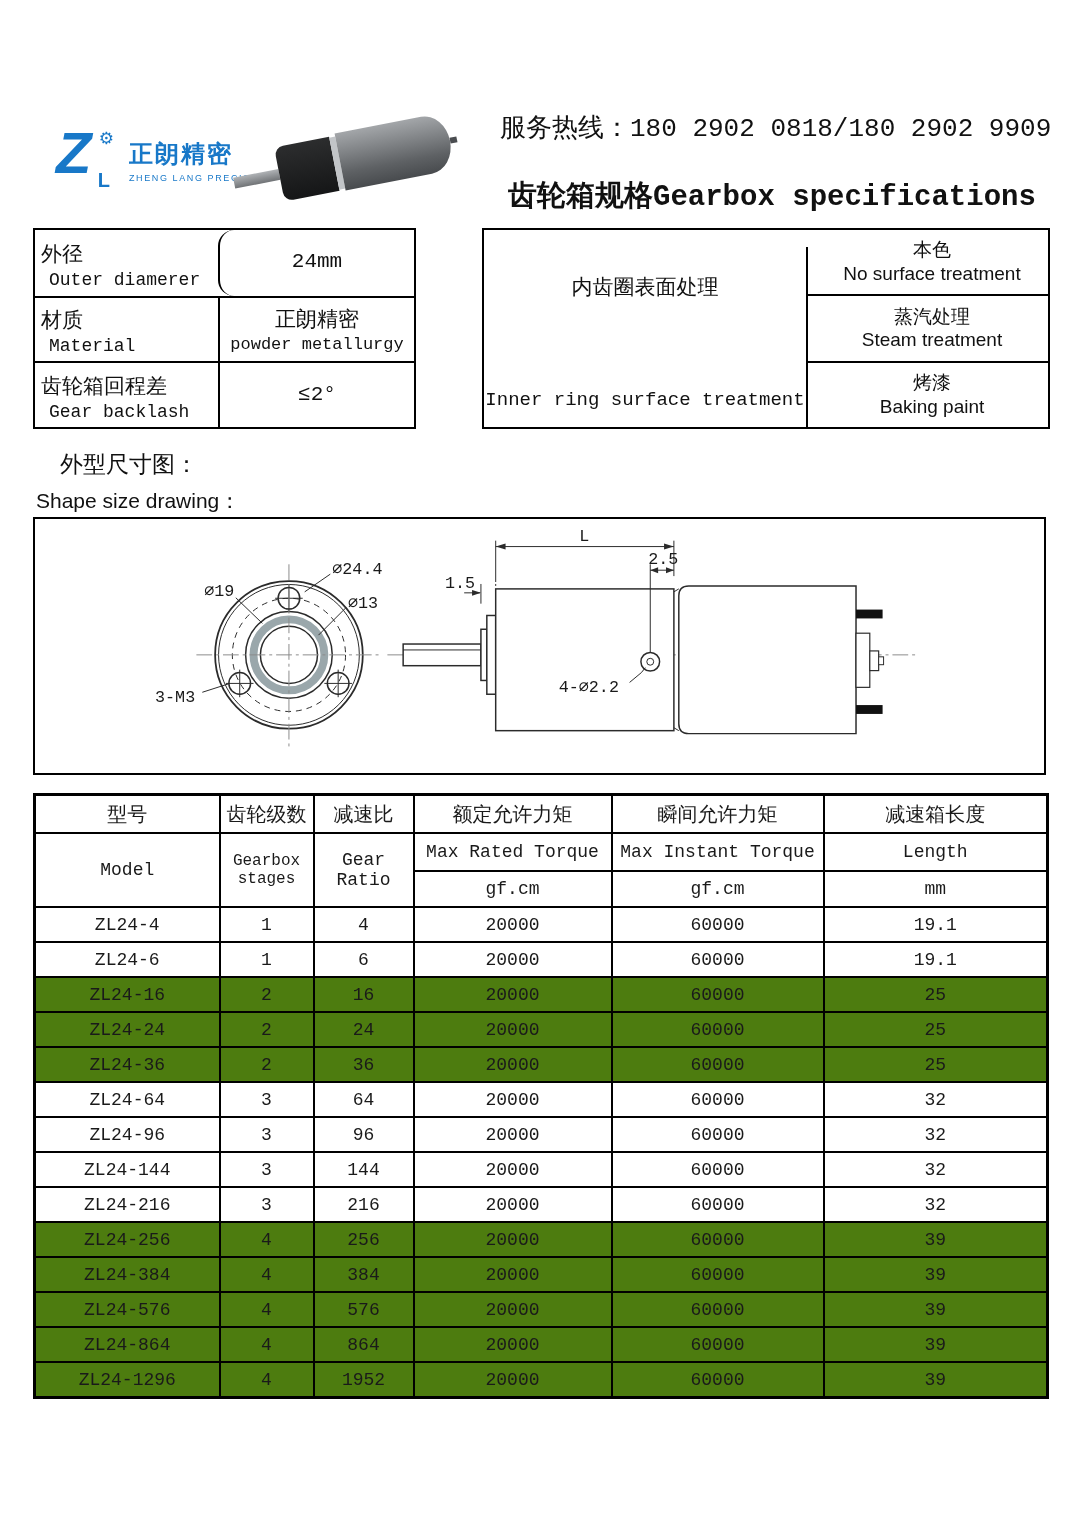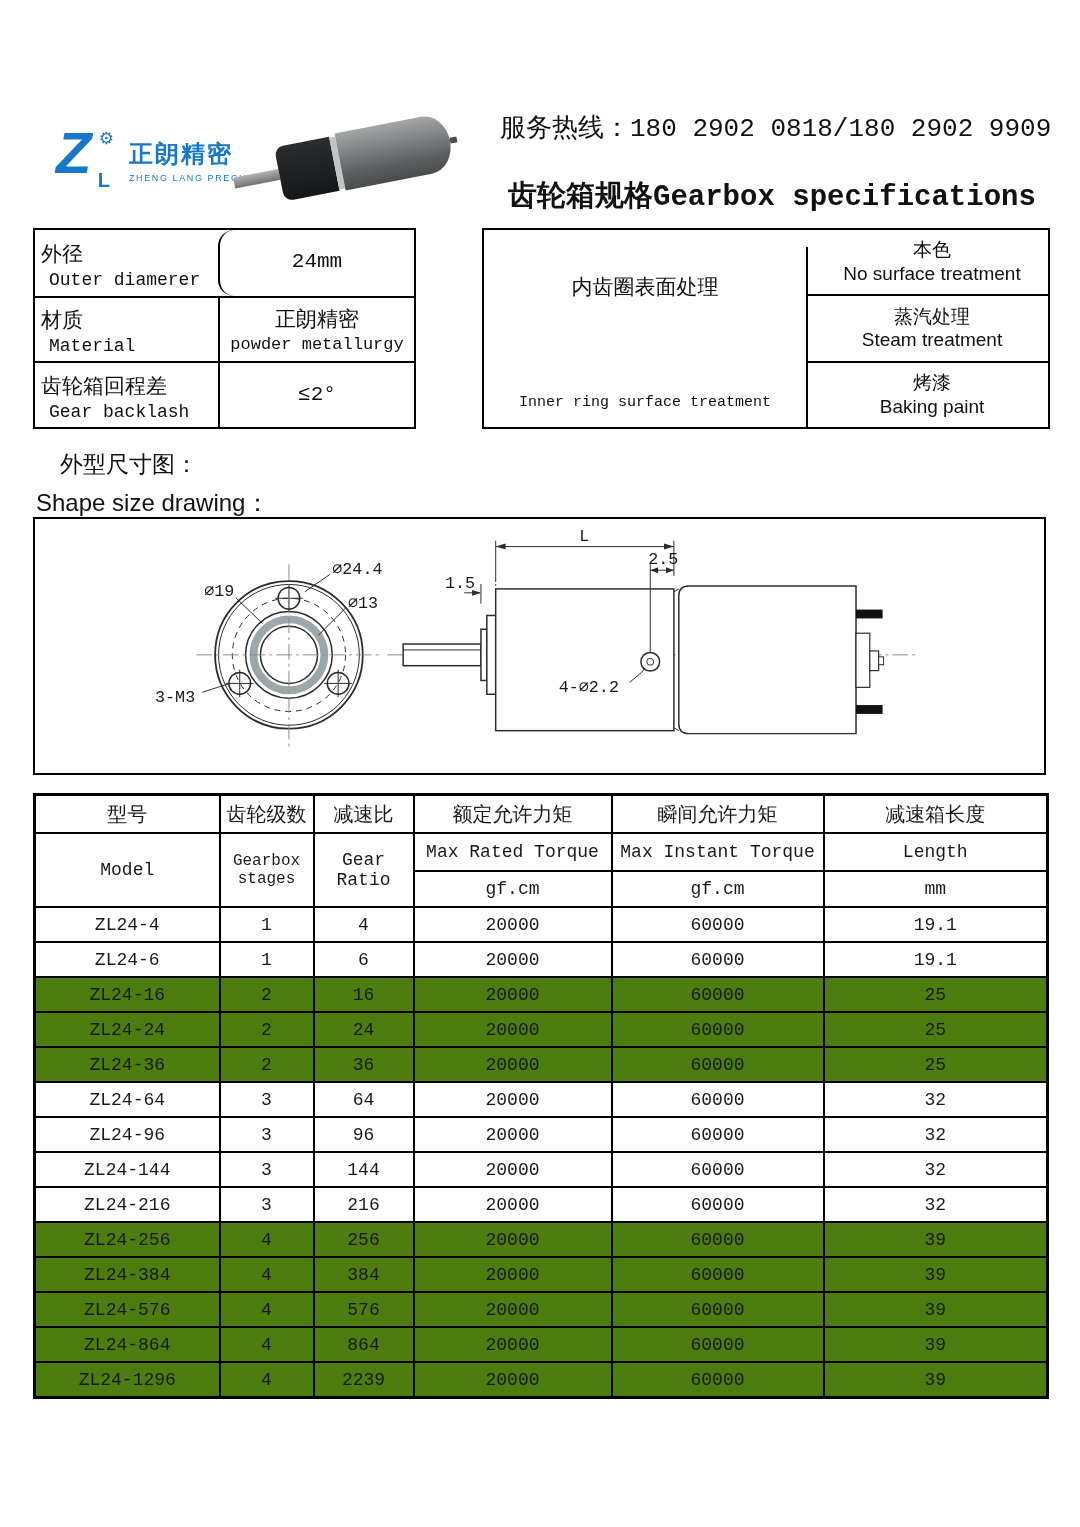--- a/index.html
+++ b/index.html
@@ -44,31 +44,31 @@
   .sl-zh{font-size:21px;}
   .sl-en{font-size:18px;padding-left:8px;}
   .sv-zh{font-size:21px;}
   .sv-en{font-size:17px;}
   .sv-big{font-size:21px;}
 
   .spec-right{position:absolute;left:482px;top:228px;width:564px;height:197px;border:2px solid #000;display:flex;}
   .sr-label{width:322px;border-right:2px solid #000;display:flex;flex-direction:column;
             justify-content:space-between;align-items:center;padding:26px 0 16px;margin-top:17px;}
   .sr-zh{font-size:21px;}
-  .sr-en{font-size:15px;text-align:right;}
+  .sr-en{font-size:19px;text-align:right;}
   .sr-values{flex:1;display:flex;flex-direction:column;}
   .sr-cell{flex:1;border-top:2px solid #000;display:flex;flex-direction:column;align-items:center;
            justify-content:center;line-height:1.25;padding-left:8px;}
   .sr-cell:first-child{border-top:none;}
   .src-zh{font-size:19px;}
   .src-en{font-size:19px;}
 
   
   .sec-zh{position:absolute;left:60px;top:449px;font-size:23px;}
-  .sec-en{position:absolute;left:36px;top:487px;font-size:24px;text-align:right;}
+  .sec-en{position:absolute;left:36px;top:487px;font-size:21px;text-align:right;}
 
   
   .drawing{position:absolute;left:33px;top:517px;width:1009px;height:254px;border:2px solid #000;}
   .drawing svg{display:block;}
   .dim-text{font-family:"Liberation Mono","DejaVu Sans Mono",monospace;font-size:17px;fill:#1a1a1a;}
 
   
   .main-table{position:absolute;left:33px;top:793px;width:1013px;border-collapse:collapse;table-layout:fixed;
               border:3px solid #000;}
   .main-table th,.main-table td{border:2px solid #000;text-align:center;padding:0;font-weight:normal;color:#1a1a1a;}
@@ -400,21 +400,21 @@
       <td>4</td>
       <td>864</td>
       <td>20000</td>
       <td>60000</td>
       <td>39</td>
     </tr>
 
     <tr class="trow hl">
       <td>ZL24-1296</td>
       <td>4</td>
-      <td>2239</td>
+      <td>1952</td>
       <td>20000</td>
       <td>60000</td>
       <td>39</td>
     </tr>
   </tbody>
   </table>
 
 </div>
 
 </body></html>

